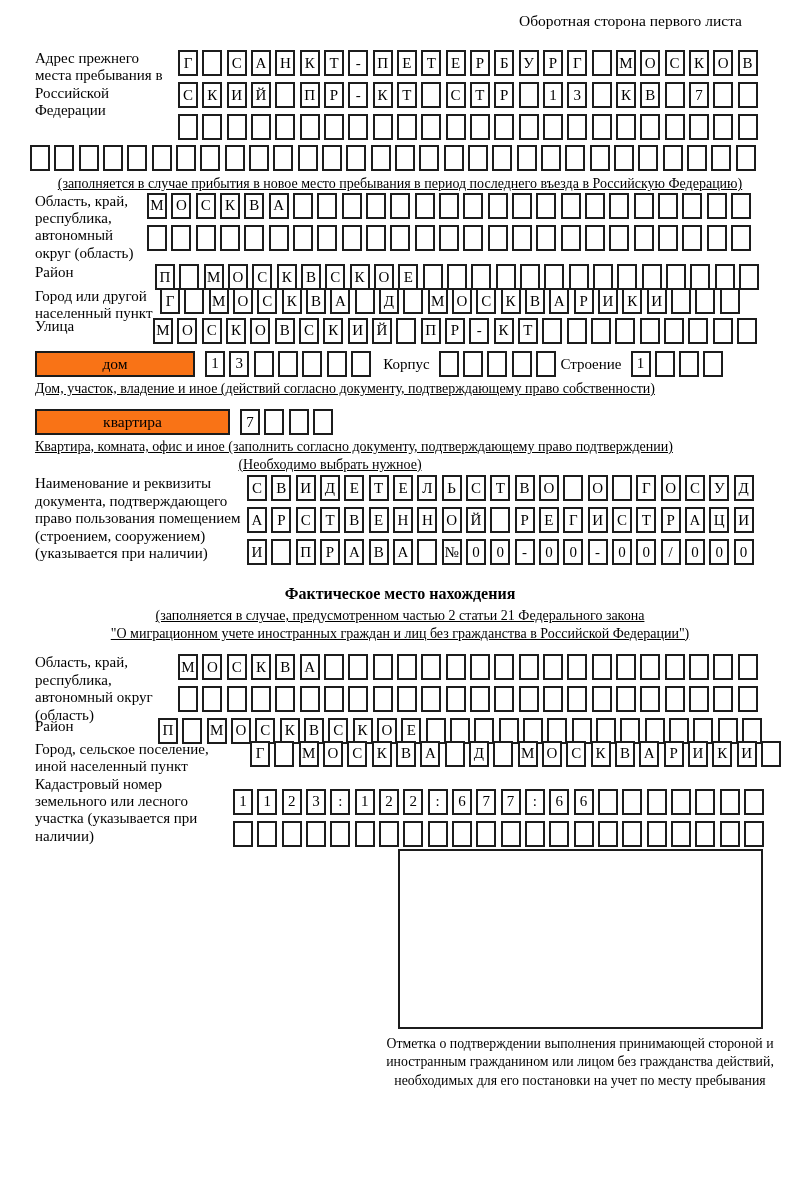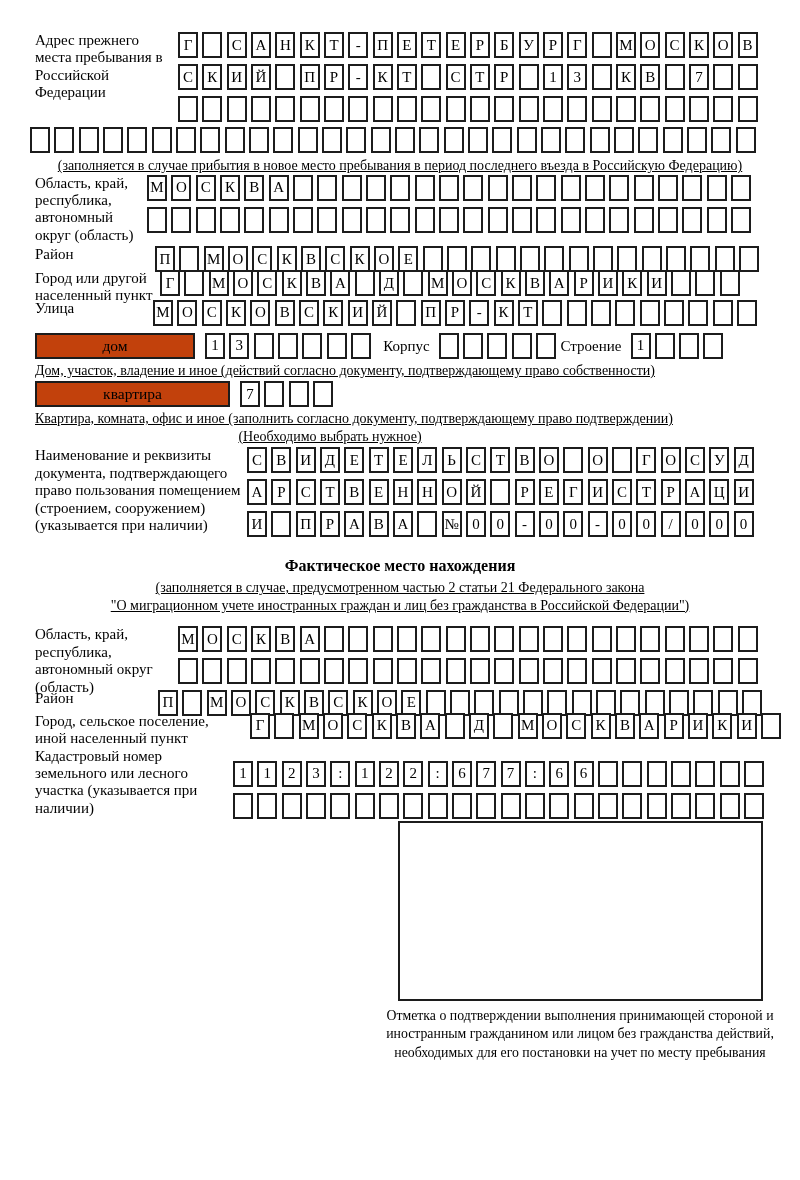--- a/index.html
+++ b/index.html
@@ -27,41 +27,42 @@
   .flabel{font-size:15px;line-height:1.16;flex:0 0 auto;}
 
   .caption{font-size:14px;line-height:1.25;text-decoration:underline;}
   .caption-center{text-align:center;}
   .caption-left{margin-left:35px;}
   .title{font-weight:bold;font-size:16.5px;text-align:center;}
 
   .widebox{
     box-sizing:border-box;border:2px solid #1c1c1c;height:26px;
     display:flex;align-items:center;justify-content:center;
-    font-size:15.5px;flex:0 0 auto;background:#c2410c;
+    font-size:15.5px;flex:0 0 auto;background:#f97316;
   }
   .inline-lbl{font-size:15px;line-height:1.1;flex:0 0 auto;}
 
   .mesto-row{display:flex;align-items:center;margin-left:35px;}
   .mesto-row .cell{width:22px;height:27px;margin-right:0;}
 
   .stamp-box{
     box-sizing:border-box;width:365px;height:180px;border:2px solid #1c1c1c;
     margin-left:398px;background:#fff;
   }
   .stamp-caption{
     width:470px;margin-left:345px;text-align:center;
     font-size:13.8px;line-height:1.34;
   }
 </style>
 </head>
 <body>
 
 <div class="page">
 
+  <div class="side-note">Оборотная сторона первого листа</div>
 
   <div class="field" style="margin-top:20px;">
     <div class="flabel" style="width:143px;">Адрес прежнего места пребывания в Российской Федерации</div>
     <div class="grid">
       <div class="boxes">
           <span class="cell">Г</span>
           <span class="cell"></span>
           <span class="cell">С</span>
           <span class="cell">А</span>
           <span class="cell">Н</span>
@@ -348,21 +349,21 @@
     <div class="inline-lbl" style="">Строение</div>
     <div class="boxes" style="margin-left:9px;">
         <span class="cell">1</span>
         <span class="cell"></span>
         <span class="cell"></span>
         <span class="cell"></span>
       </div>
   </div>
   <div class="caption caption-left" style="margin-top:3px;">Дом, участок, владение и иное (действий согласно документу, подтверждающему право собственности)</div>
 
-  <div class="field" style="margin-top:2px;align-items:center;">
+  <div class="field" style="margin-top:12px;align-items:center;">
     <div class="widebox" style="width:195px;">квартира</div>
     <div class="boxes" style="margin-left:10px;">
         <span class="cell">7</span>
         <span class="cell"></span>
         <span class="cell"></span>
         <span class="cell"></span>
       </div>
   </div>
   <div class="caption caption-left" style="margin-top:3px;">Квартира, комната, офис и иное (заполнить согласно документу, подтверждающему право подтверждении)</div>
 

